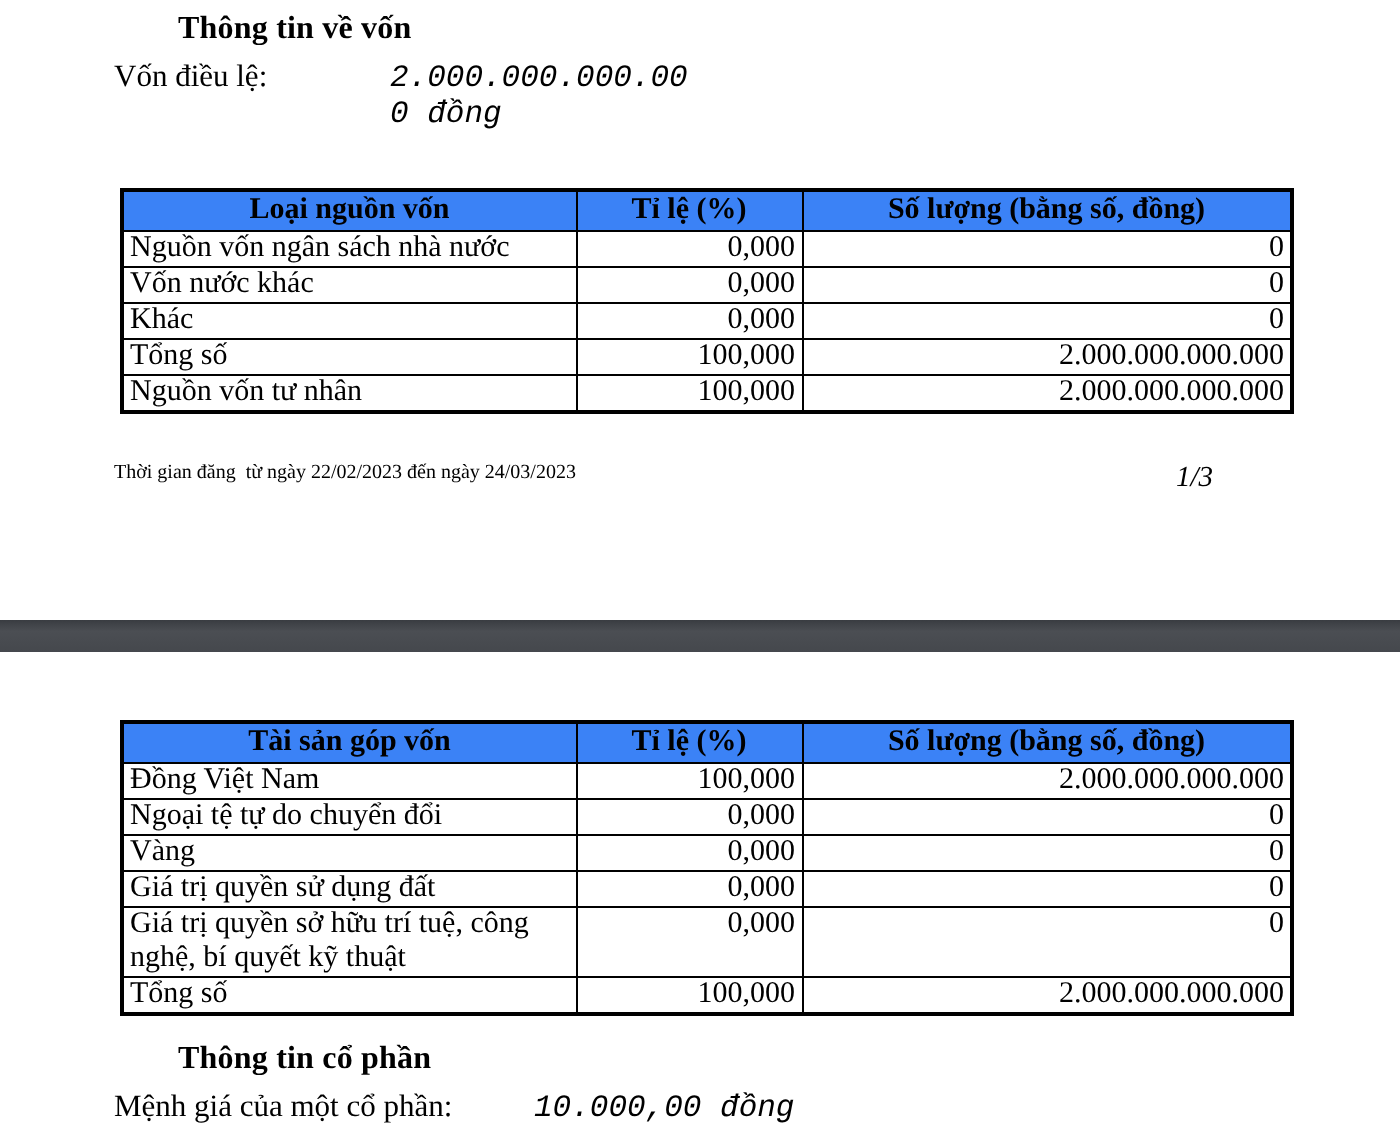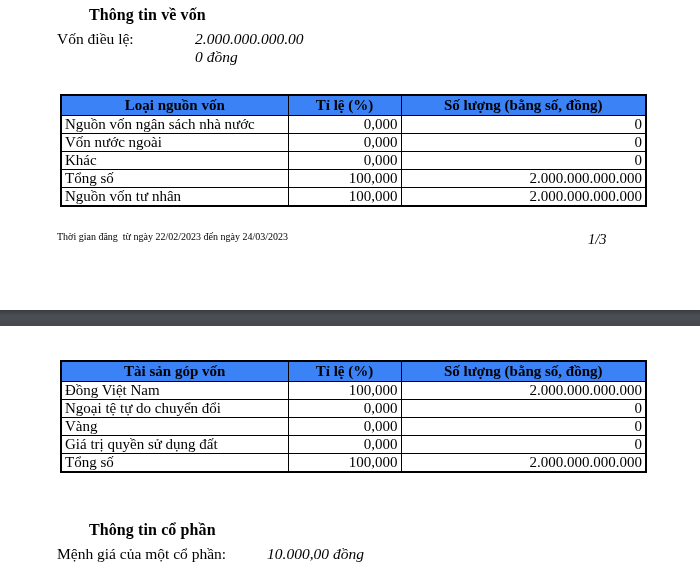--- a/index.html
+++ b/index.html
@@ -17,20 +17,21 @@
     font-weight: bold;
     font-size: 16px;
     letter-spacing: 0.1px;
     margin-left: 27px;
   }
   .field-label { font-size: 15.5px; }
   .field-value-italic {
     font-style: italic;
     font-size: 15.5px;
     line-height: 18px;
+    font-family: Liberation Mono, monospace;
   }
 
   table.doc {
     position: absolute;
     left: 60px;
     width: 585px;
     border-collapse: collapse;
     table-layout: fixed;
     border: 2px solid #000;
   }
@@ -98,21 +99,21 @@
     <th>Loại nguồn vốn</th>
     <th>Tỉ lệ (%)</th>
     <th>Số lượng (bằng số, đồng)</th>
   </tr>
   <tr>
     <td class="cell-label">Nguồn vốn ngân sách nhà nước</td>
     <td class="cell-num">0,000</td>
     <td class="cell-num">0</td>
   </tr>
   <tr>
-    <td class="cell-label">Vốn nước ngoài</td>
+    <td class="cell-label">Vốn nước khác</td>
     <td class="cell-num">0,000</td>
     <td class="cell-num">0</td>
   </tr>
   <tr>
     <td class="cell-label">Khác</td>
     <td class="cell-num">0,000</td>
     <td class="cell-num">0</td>
   </tr>
   <tr>
     <td class="cell-label">Tổng số</td>
@@ -157,20 +158,25 @@
   <tr>
     <td class="cell-label">Vàng</td>
     <td class="cell-num">0,000</td>
     <td class="cell-num-small">0</td>
   </tr>
   <tr>
     <td class="cell-label">Giá trị quyền sử dụng đất</td>
     <td class="cell-num">0,000</td>
     <td class="cell-num-small">0</td>
   </tr>
+  <tr class="row-tall">
+    <td class="cell-label">Giá trị quyền sở hữu trí tuệ, công nghệ, bí quyết kỹ thuật</td>
+    <td class="cell-num">0,000</td>
+    <td class="cell-num-small">0</td>
+  </tr>
   <tr>
     <td class="cell-label">Tổng số</td>
     <td class="cell-num">100,000</td>
     <td class="cell-num-small">2.000.000.000.000</td>
   </tr>
 </tbody>
   </table>
 
 <div class="abs section-title" style="left:62px; top:521px;">Thông tin cổ phần</div>
 

